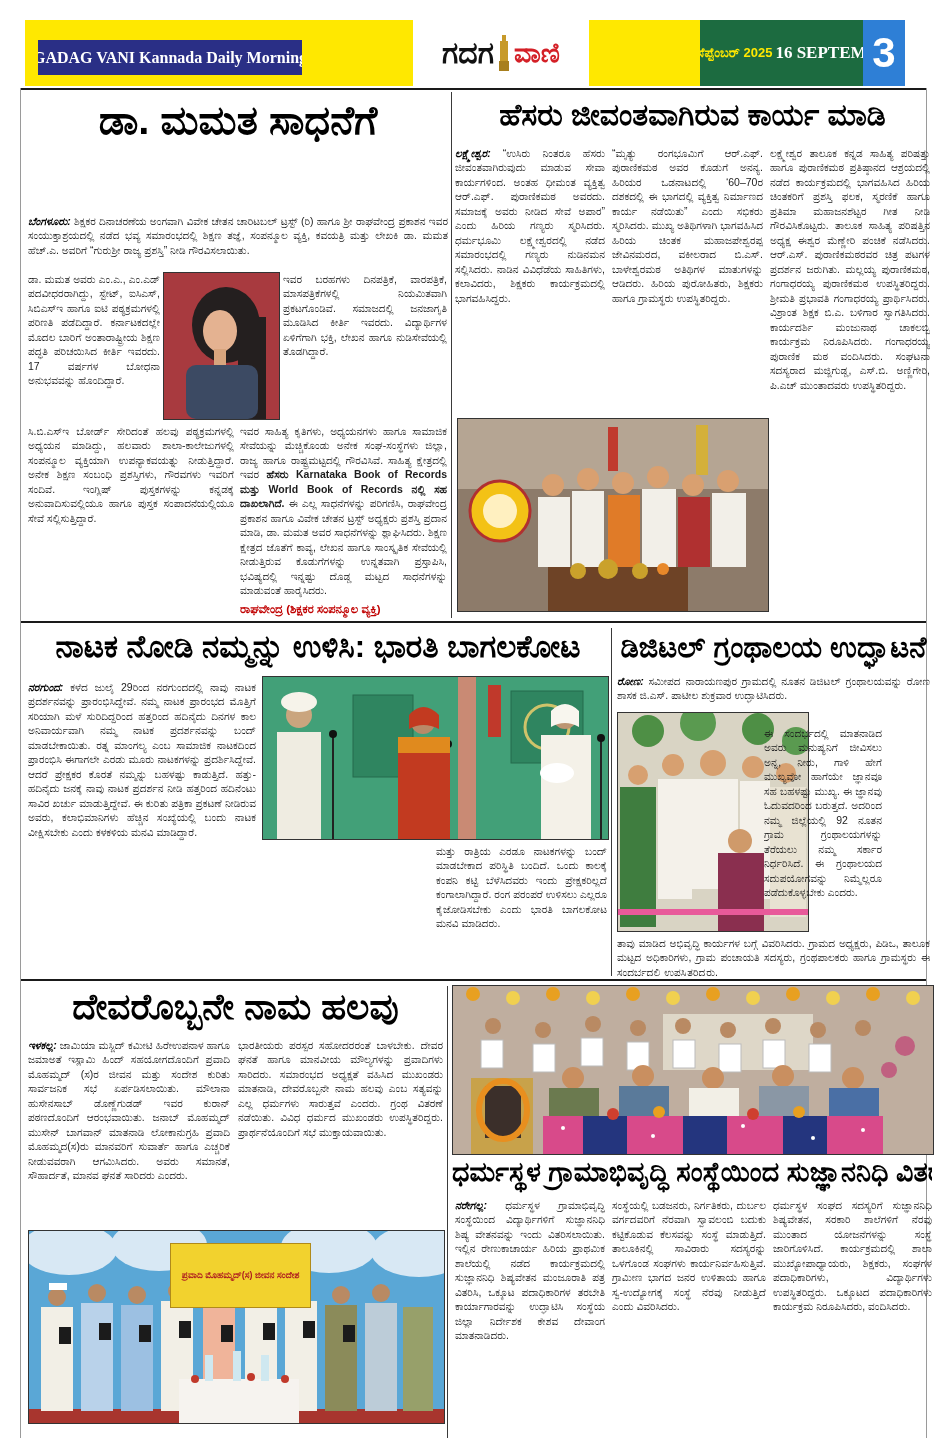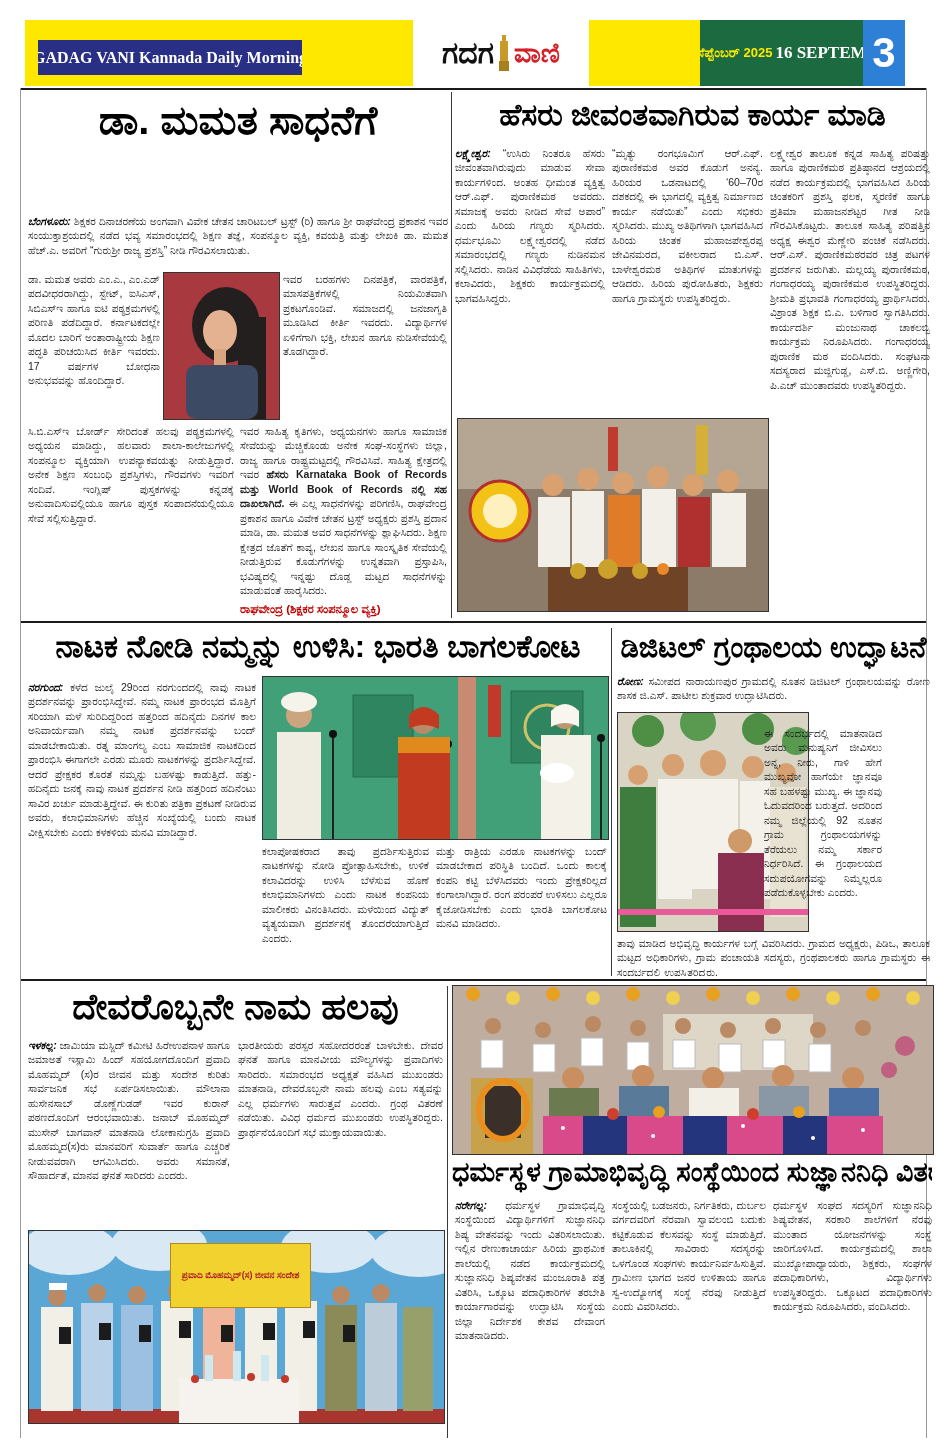--- a/index.html
+++ b/index.html
@@ -168,21 +168,20 @@
       <rect x="135" y="60" width="52" height="16" fill="#e08a1e"></rect>
       <circle cx="160" cy="45" r="12" fill="#b98a68"></circle>
       <path d="M146 38 q14 -16 30 0 l0 14 q-16 -8 -30 0 z" fill="#c23a20"></path>
       <rect x="278" y="58" width="50" height="104" fill="#f4f1e8"></rect>
       <circle cx="302" cy="40" r="12" fill="#bd9673"></circle>
       <path d="M288 34 q14 -14 28 0 l0 16 q-14 -8 -28 0 z" fill="#f8f6ee"></path>
       <ellipse cx="294" cy="96" rx="17" ry="10" fill="#ffffff"></ellipse>
     </svg>
   </div>
 
-  <div class="abs body-col" style="left:262px;top:844px;width:167px;height:132px;">ಕಲಾಪೋಷಕರಾದ ತಾವು ಪ್ರದರ್ಶಿಸುತ್ತಿರುವ ನಾಟಕಗಳನ್ನು ನೋಡಿ ಪ್ರೋತ್ಸಾಹಿಸಬೇಕು, ಉಳಿಕೆ ಕಲಾವಿದರನ್ನು ಉಳಿಸಿ ಬೆಳೆಸುವ ಹೊಣೆ ಕಲಾಭಿಮಾನಿಗಳದು ಎಂದು ನಾಟಕ ಕಂಪನಿಯ ಮಾಲೀಕರು ವಿನಂತಿಸಿದರು. ಮಳೆಯಿಂದ ವಿದ್ಯುತ್ ವ್ಯತ್ಯಯವಾಗಿ ಪ್ರದರ್ಶನಕ್ಕೆ ತೊಂದರೆಯಾಗುತ್ತಿದೆ ಎಂದರು. </div>
   <div class="abs body-col" style="left:436px;top:844px;width:171px;height:132px;">ಮತ್ತು ರಾತ್ರಿಯ ಎರಡೂ ನಾಟಕಗಳನ್ನು ಬಂದ್ ಮಾಡಬೇಕಾದ ಪರಿಸ್ಥಿತಿ ಬಂದಿದೆ. ಒಂದು ಕಾಲಕ್ಕೆ ಕಂಪನಿ ಕಟ್ಟಿ ಬೆಳೆಸಿದವರು ಇಂದು ಪ್ರೇಕ್ಷಕರಿಲ್ಲದೆ ಕಂಗಾಲಾಗಿದ್ದಾರೆ. ರಂಗ ಪರಂಪರೆ ಉಳಿಸಲು ಎಲ್ಲರೂ ಕೈಜೋಡಿಸಬೇಕು ಎಂದು ಭಾರತಿ ಬಾಗಲಕೋಟ ಮನವಿ ಮಾಡಿದರು. </div>
 
   <div class="abs headline" style="left:617px;top:632px;width:313px;height:40px;font-size:29px;">ಡಿಜಿಟಲ್ ಗ್ರಂಥಾಲಯ ಉದ್ಘಾಟನೆ </div>
 
   <div class="abs body-col" style="left:617px;top:674px;width:313px;height:34px;">
     <span class="dateline">ರೋಣ: </span>
     <span>ಸಮೀಪದ ನಾರಾಯಣಪುರ ಗ್ರಾಮದಲ್ಲಿ ನೂತನ ಡಿಜಿಟಲ್ ಗ್ರಂಥಾಲಯವನ್ನು ರೋಣ ಶಾಸಕ ಜಿ.ಎಸ್. ಪಾಟೀಲ ಶುಕ್ರವಾರ ಉದ್ಘಾಟಿಸಿದರು. </span>
   </div>
 
   <div class="abs photo" style="left:617px;top:712px;width:190px;height:218px;">

